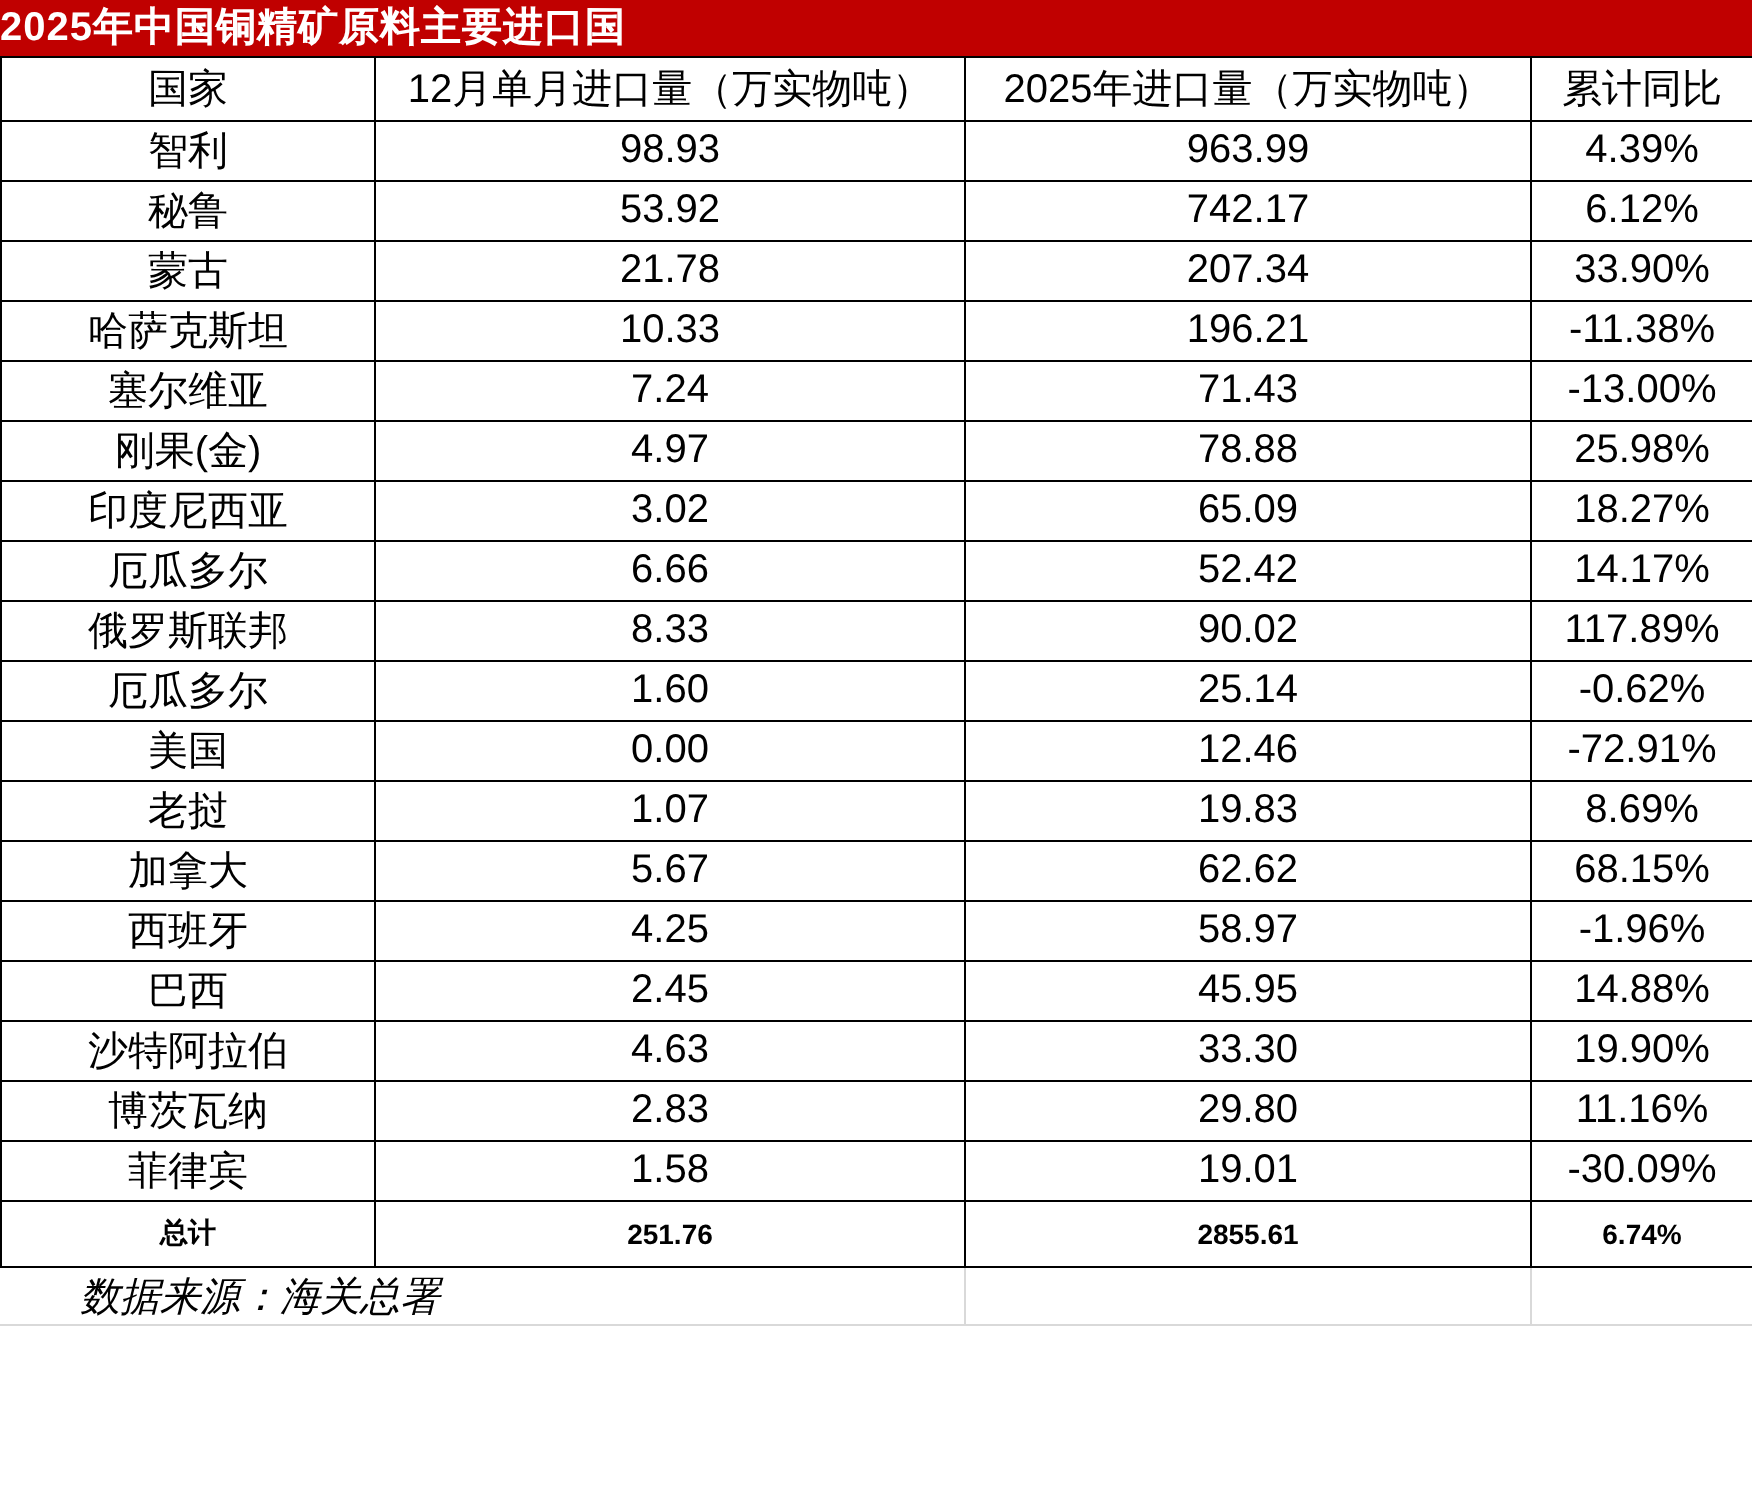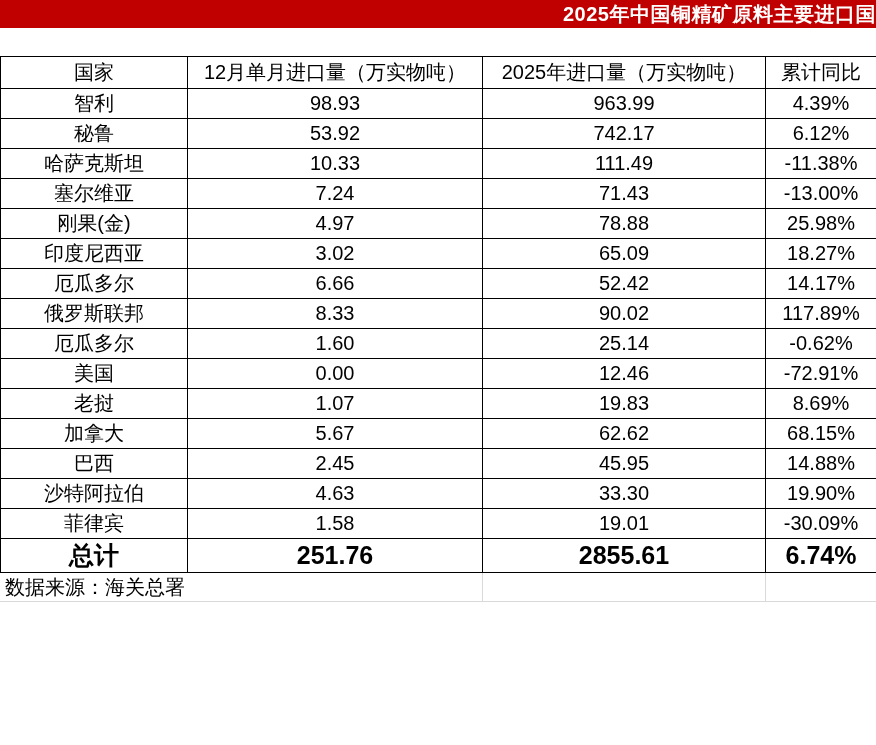--- a/index.html
+++ b/index.html
@@ -18,28 +18,27 @@
     background: #fff;
   }
   .title-bar {
     width: 876px;
     height: 28px;
     background: var(--title-bg, #c00000);
     color: var(--title-fg, #ffffff);
     font-size: 20px;
     font-weight: 700;
     line-height: 28px;
-    text-align: right;
+    text-align: left;
     letter-spacing: 0.5px;
   }
   table.data-table {
     border-collapse: collapse;
     table-layout: fixed;
     width: 876px;
-    margin-top: 28px;
   }
   table.data-table col.c1 { width: 187px; }
   table.data-table col.c2 { width: 295px; }
   table.data-table col.c3 { width: 283px; }
   table.data-table col.c4 { width: 111px; }
   table.data-table th,
   table.data-table td {
     border: 1px solid var(--border-color, #000000);
     text-align: center;
     vertical-align: middle;
@@ -51,45 +50,47 @@
   }
   table.data-table thead th {
     height: 31px;
   }
   table.data-table tbody td {
     height: 29px;
   }
   table.data-table tfoot td {
     height: 32px;
     font-weight: 700;
-    font-size: 25px;
+    font-size: 14px;
   }
   .footer-strip {
     position: relative;
     width: 876px;
     height: 28px;
     border-bottom: 1px solid var(--gridline-color, #d9d9d9);
     display: flex;
     align-items: center;
   }
   .footer-strip .gridline-v {
     position: absolute;
     top: 0;
     bottom: 0;
     width: 1px;
     background: var(--gridline-color, #d9d9d9);
   }
   .footer-strip .gridline-v.g1 { left: 482px; }
   .footer-strip .gridline-v.g2 { left: 765px; }
   .source-note {
+    font-style: italic;
     font-size: 20px;
     padding-left: 5px;
     position: relative;
     z-index: 1;
     background: transparent;
+    margin-left: 35px;
   }
 </style>
 </head>
 <body>
 
 <div class="page">
 
   <div class="title-bar">2025年中国铜精矿原料主要进口国</div>
 
   <table class="data-table">
@@ -114,23 +115,29 @@
           <td>963.99</td>
           <td>4.39%</td>
         </tr>
         <tr>
           <td>秘鲁</td>
           <td>53.92</td>
           <td>742.17</td>
           <td>6.12%</td>
         </tr>
         <tr>
+          <td>蒙古</td>
+          <td>21.78</td>
+          <td>207.34</td>
+          <td>33.90%</td>
+        </tr>
+        <tr>
           <td>哈萨克斯坦</td>
           <td>10.33</td>
-          <td>111.49</td>
+          <td>196.21</td>
           <td>-11.38%</td>
         </tr>
         <tr>
           <td>塞尔维亚</td>
           <td>7.24</td>
           <td>71.43</td>
           <td>-13.00%</td>
         </tr>
         <tr>
           <td>刚果(金)</td>
@@ -174,30 +181,42 @@
           <td>19.83</td>
           <td>8.69%</td>
         </tr>
         <tr>
           <td>加拿大</td>
           <td>5.67</td>
           <td>62.62</td>
           <td>68.15%</td>
         </tr>
         <tr>
+          <td>西班牙</td>
+          <td>4.25</td>
+          <td>58.97</td>
+          <td>-1.96%</td>
+        </tr>
+        <tr>
           <td>巴西</td>
           <td>2.45</td>
           <td>45.95</td>
           <td>14.88%</td>
         </tr>
         <tr>
           <td>沙特阿拉伯</td>
           <td>4.63</td>
           <td>33.30</td>
           <td>19.90%</td>
+        </tr>
+        <tr>
+          <td>博茨瓦纳</td>
+          <td>2.83</td>
+          <td>29.80</td>
+          <td>11.16%</td>
         </tr>
         <tr>
           <td>菲律宾</td>
           <td>1.58</td>
           <td>19.01</td>
           <td>-30.09%</td>
         </tr>
       </tbody>
     <tfoot>
       <tr>

